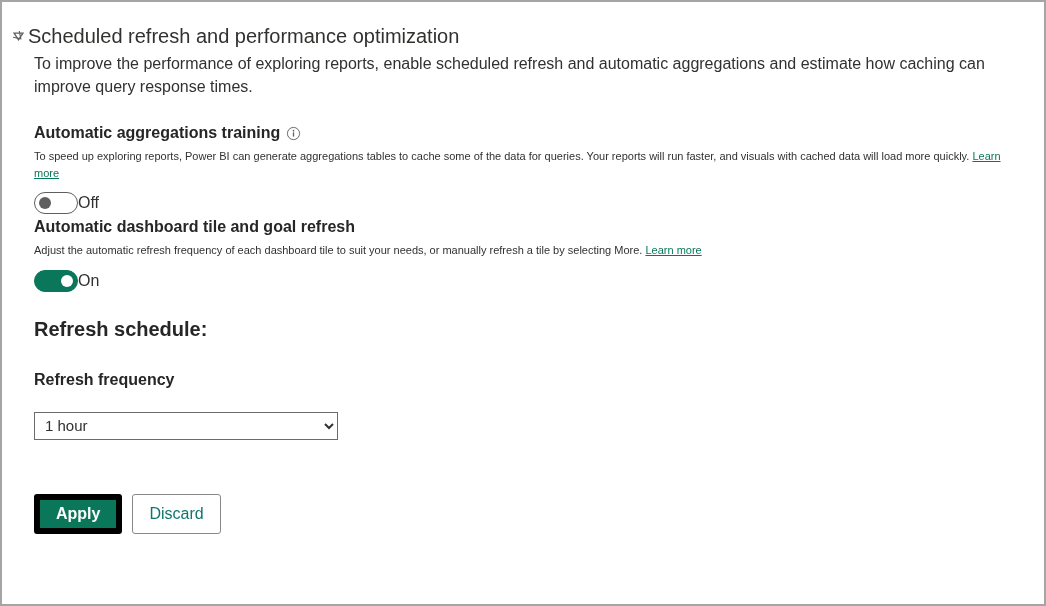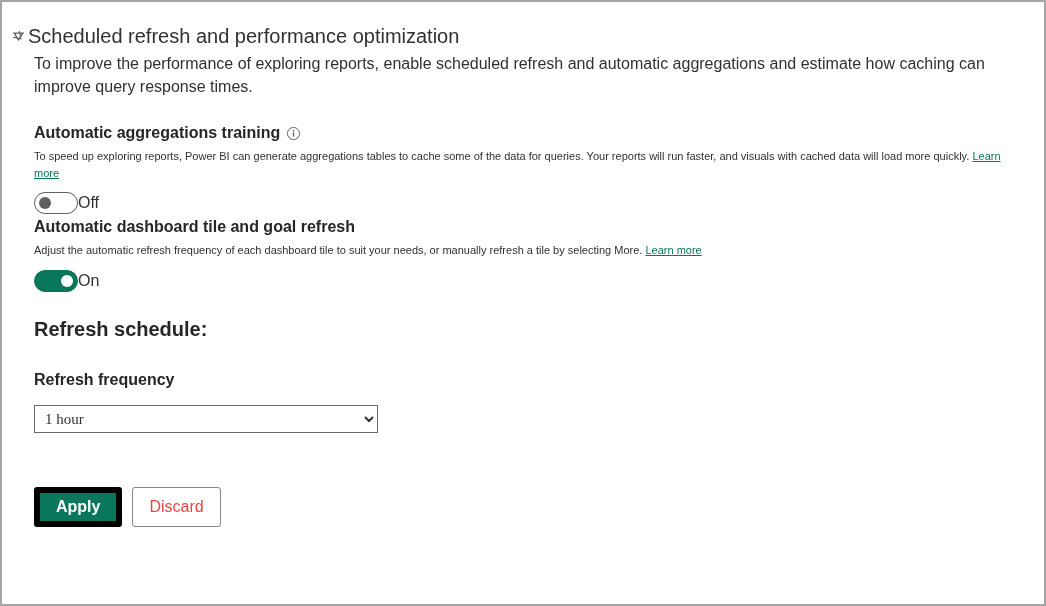--- a/index.html
+++ b/index.html
@@ -130,28 +130,28 @@
     .schedule-head {
       font-size: 20px;
       font-weight: 700;
       margin-top: 26px;
       color: #262626;
     }
     .freq-label {
       font-size: 16px;
       font-weight: 700;
       margin-top: 30px;
-      margin-bottom: 16px;
+      margin-bottom: 23px;
       color: #262626;
     }
     .select {
-      width: 344px;
+      width: 304px;
       height: 28px;
       font-size: 15px;
-      font-family: Liberation Serif, serif;
+      font-family: Liberation Sans, sans-serif;
       padding: 2px 6px;
       border: 1px solid #6b6b6b;
       background: #fff;
       color: #323130;
     }
     .button-row {
       display: flex;
       gap: 10px;
       margin-top: 54px;
     }
@@ -164,21 +164,21 @@
       font-weight: 600;
       min-height: 32px;
     }
     .btn-primary {
       background: #0a775a;
       color: #fff;
       border: 6px solid #000000;
     }
     .btn-secondary {
       background: #fff;
-      color: #ef4444;
+      color: #0f766e;
       border: 1px solid #8a8886;
       font-weight: 400;
     }
   </style>
 </head>
 <body>
 
 <div class="outer">
   <div class="header-row">
     <span class="chevron">

